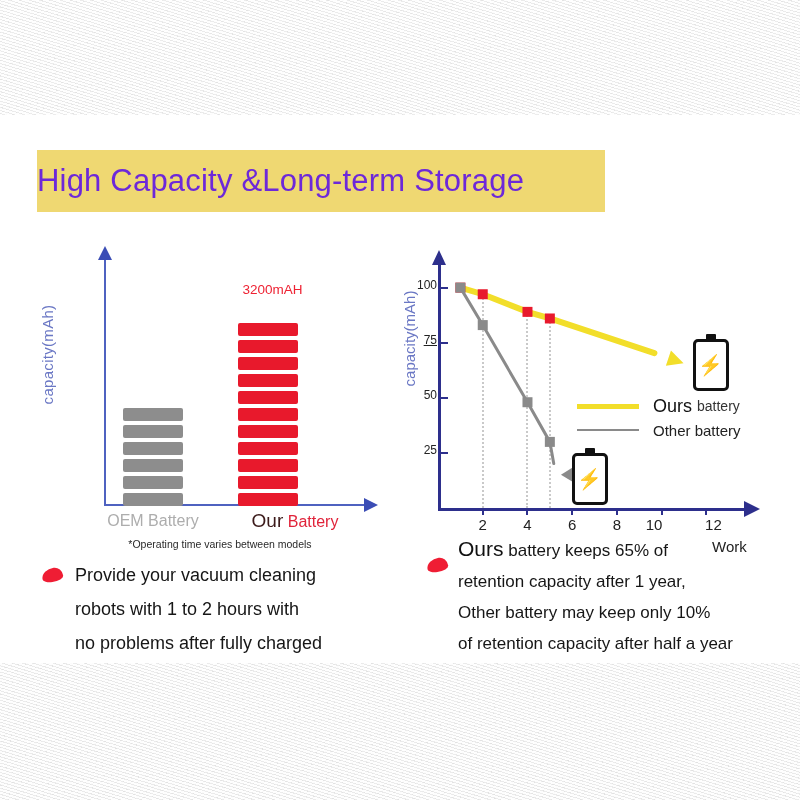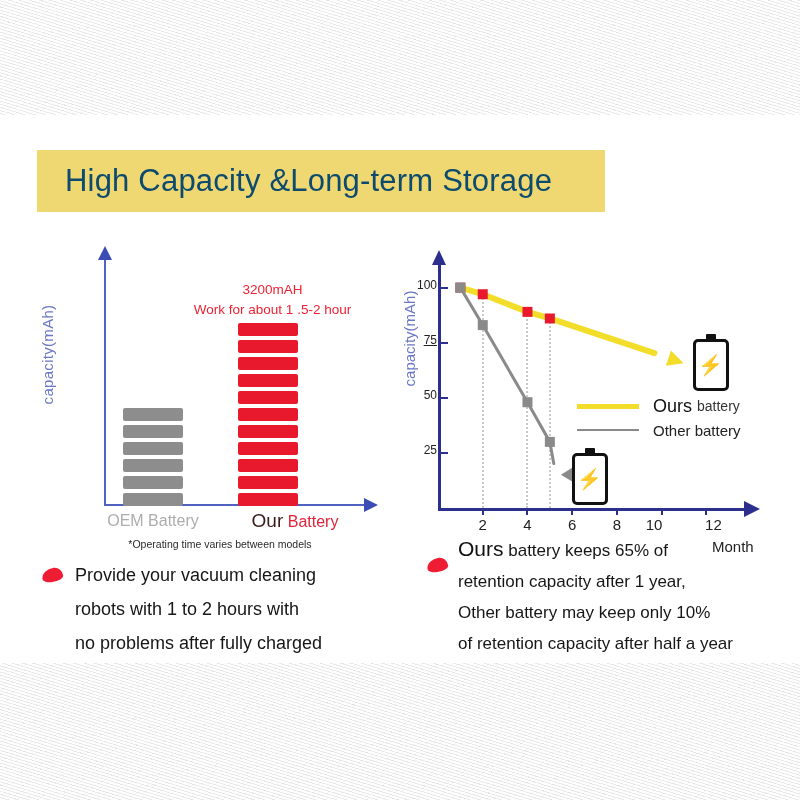--- a/index.html
+++ b/index.html
@@ -23,22 +23,21 @@
     background:#ffffff;
   }
 
   
   .banner{
     position:absolute;left:37px;top:150px;width:568px;height:62px;
     background:#efd872;
     display:flex;align-items:center;
   }
   .banner .btxt{
-    padding-left:28px;
-    font-size:31px;color:#0c4a6e;letter-spacing:.2px;
+    font-size:31px;color:#6d28d9;letter-spacing:.2px;
     white-space:nowrap;
   }
 
   
   .lchart{position:absolute;left:20px;top:250px;width:365px;height:300px;}
   .lc-ylabel{
     position:absolute;left:-63px;top:96px;width:180px;
     transform:rotate(-90deg);
     font-size:15px;color:#6a77c4;text-align:center;
     letter-spacing:.3px;
@@ -164,21 +163,20 @@
 
   <div class="lchart">
     <div class="lc-ylabel">capacity(mAh)</div>
     <div class="axis-v"></div>
     <div class="axis-v-head"></div>
     <div class="axis-h"></div>
     <div class="axis-h-head"></div>
 
     <div class="lbl-our">
       <div>3200mAH</div>
-      <div>Work for about 1 .5-2 hour</div>
     </div>
 
     <div class="bar bar-oem" id="bar-oem">
         <div class="seg"></div>
         <div class="seg"></div>
         <div class="seg"></div>
         <div class="seg"></div>
         <div class="seg"></div>
         <div class="seg"></div>
       </div>
@@ -245,21 +243,21 @@
         <rect x="140.48148148148147" y="56.87037037037038" width="10" height="10" fill="#e8192c"></rect>
         <rect x="162.85185185185185" y="63.481481481481495" width="10" height="10" fill="#e8192c"></rect>
         <polyline points="78.37037037037037,37.62962962962962 100.74074074074073,75.09259259259261 145.48148148148147,152.22222222222223 167.85185185185185,191.88888888888889 171.74814814814815,213.53703703703704" fill="none" stroke="#8a8a8a" stroke-width="3" stroke-linecap="round"></polyline>
         <polygon points="0,-8 16,0 0,8" fill="#8a8a8a" transform="translate(185.74814814814815,220.53703703703704) rotate(58.007269276726525)"></polygon>
         <rect x="73.37037037037037" y="32.62962962962962" width="10" height="10" fill="#8a8a8a"></rect>
         <rect x="95.74074074074073" y="70.09259259259261" width="10" height="10" fill="#8a8a8a"></rect>
         <rect x="140.48148148148147" y="147.22222222222223" width="10" height="10" fill="#8a8a8a"></rect>
         <rect x="162.85185185185185" y="186.88888888888889" width="10" height="10" fill="#8a8a8a"></rect>
       </svg>
 
-    <div class="xaxis-name">Month</div>
+    <div class="xaxis-name">Work</div>
 
     <div class="legend">
       <div class="row">
         <span class="swatch-y"></span>
         <span class="t-big">Ours</span>
         <span class="t-sm">battery</span>
       </div>
       <div class="row">
         <span class="swatch-g"></span>
         <span class="t-med">Other battery</span>

